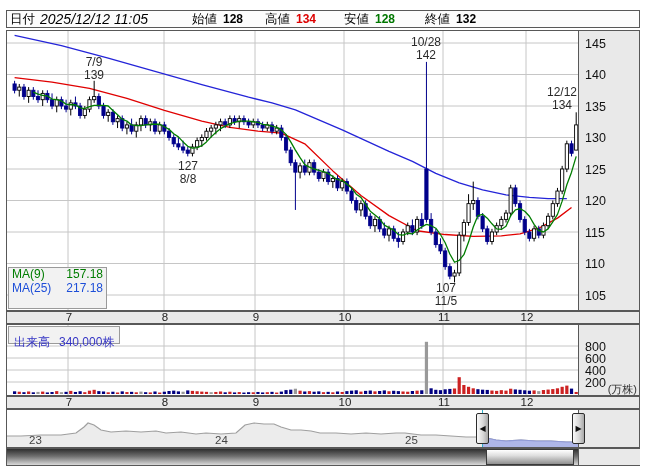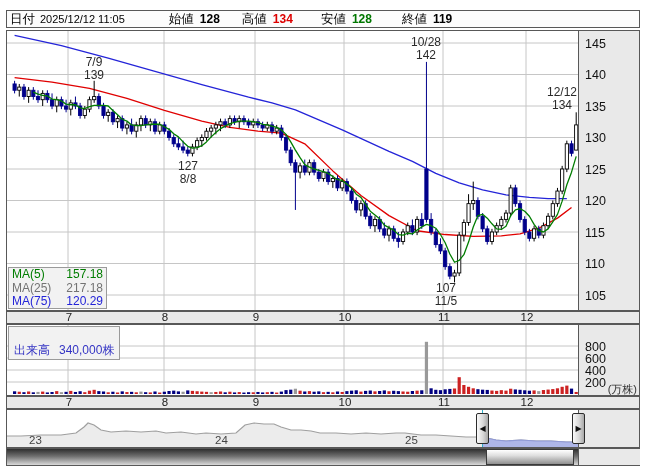--- a/index.html
+++ b/index.html
@@ -5,39 +5,39 @@
   html,body{margin:0;padding:0;background:#fff;}
   .stage{position:relative;width:653px;height:470px;background:#ffffff;overflow:hidden;
          font-family:"Liberation Sans",sans-serif;-webkit-font-smoothing:antialiased;}
   .widget{position:absolute;left:6px;top:10px;width:634px;height:456px;}
 
   
   .qheader{position:absolute;left:0;top:0;width:634px;height:18px;box-sizing:border-box;
            border:1px solid #585858;background:#fcfcfc;display:flex;align-items:center;
            padding-left:3px;font-size:12.5px;color:#000;white-space:nowrap;}
   .qheader .hv{font-weight:bold;font-size:12px;margin-left:6px;}
-  .qheader .dval{margin-left:5px;font-size:11px;}
+  .qheader .dval{margin-left:5px;font-size:14px;font-style:italic;}
   .ml-open{margin-left:44px}.ml-high{margin-left:22px}.ml-low{margin-left:28px}.ml-close{margin-left:30px}
   .red{color:#dd0000}.green{color:#007700}
 
   svg{position:absolute;display:block;}
   #price-svg{left:0;top:20px;}
   #vol-svg{left:0;top:314px;}
   #nav-svg{left:0;top:399px;}
 
   
   .ma-legend{position:absolute;left:2px;top:257px;width:99px;height:42px;box-sizing:border-box;
              background:#f2f2f2;border:1px solid #9a9a9a;font-size:12px;line-height:13.5px;padding:0 3px;}
   .ma-row{display:flex;justify-content:space-between;}
-  .c-ma5{color:#007d00}.c-ma25{color:#737373}.c-ma75{color:#2424d8}
+  .c-ma5{color:#007d00}.c-ma25{color:#1d4ed8}.c-ma75{color:#2424d8}
 
   
   .vol-label{position:absolute;left:2px;top:316px;height:16px;box-sizing:border-box;
              background:#f2f2f2;border:1px solid #9a9a9a;font-size:12px;line-height:14px;
-             color:#3434c4;padding:16px 5px;display:flex;gap:9px;white-space:nowrap;}
+             color:#3434c4;padding:8px 5px;display:flex;gap:9px;white-space:nowrap;}
 
   
   .strip{position:absolute;left:0;width:634px;height:13px;box-sizing:border-box;
          background:#e9e9e9;border:1px solid #585858;}
   #strip1{top:301px}
   #strip2{top:386px}
   .strip span{position:absolute;top:0;width:20px;margin-left:-10px;text-align:center;
               font-size:11.5px;line-height:11px;color:#222;}
 
   
@@ -67,21 +67,21 @@
     <div class="qheader">
       <span>日付</span>
       <span class="dval">2025/12/12 11:05</span>
       <span class="ml-open">始値</span>
       <span class="hv">128</span>
       <span class="ml-high">高値</span>
       <span class="hv red">134</span>
       <span class="ml-low">安値</span>
       <span class="hv green">128</span>
       <span class="ml-close">終値</span>
-      <span class="hv">119</span>
+      <span class="hv">132</span>
     </div>
 
     <svg id="price-svg" width="634" height="281">
         <rect x="0" y="0" width="634" height="281" fill="#ffffff"></rect>
         <rect x="572" y="0" width="62" height="281" fill="#e9e9e9"></rect>
         <g>
           <line x1="1" y1="13" x2="572" y2="13" stroke="#c6c6c6" stroke-width="1"></line>
           <line x1="1" y1="44.5" x2="572" y2="44.5" stroke="#c6c6c6" stroke-width="1"></line>
           <line x1="1" y1="76" x2="572" y2="76" stroke="#c6c6c6" stroke-width="1"></line>
           <line x1="1" y1="107.5" x2="572" y2="107.5" stroke="#c6c6c6" stroke-width="1"></line>
@@ -364,30 +364,26 @@
           <text x="440" y="274.5" text-anchor="middle" font-size="12" fill="#2a2a2a">11/5</text>
           <text x="556" y="66" text-anchor="middle" font-size="12" fill="#2a2a2a">12/12</text>
           <text x="556" y="78.5" text-anchor="middle" font-size="12" fill="#2a2a2a">134</text>
         </g>
         <rect x="0.5" y="0.5" width="633" height="280" fill="none" stroke="#585858"></rect>
         <line x1="572.5" y1="0" x2="572.5" y2="281" stroke="#585858"></line>
       </svg>
 
     <div class="ma-legend">
       <div class="ma-row c-ma5">
-        <span>MA(5)</span>
+        <span>MA(9)</span>
         <span>157.18</span>
       </div>
       <div class="ma-row c-ma25">
         <span>MA(25)</span>
         <span>217.18</span>
-      </div>
-      <div class="ma-row c-ma75">
-        <span>MA(75)</span>
-        <span>120.29</span>
       </div>
     </div>
 
     <div class="strip" id="strip1">
         <span style="left: 62px;">7</span>
         <span style="left: 158px;">8</span>
         <span style="left: 249px;">9</span>
         <span style="left: 338px;">10</span>
         <span style="left: 437px;">11</span>
         <span style="left: 520px;">12</span>

